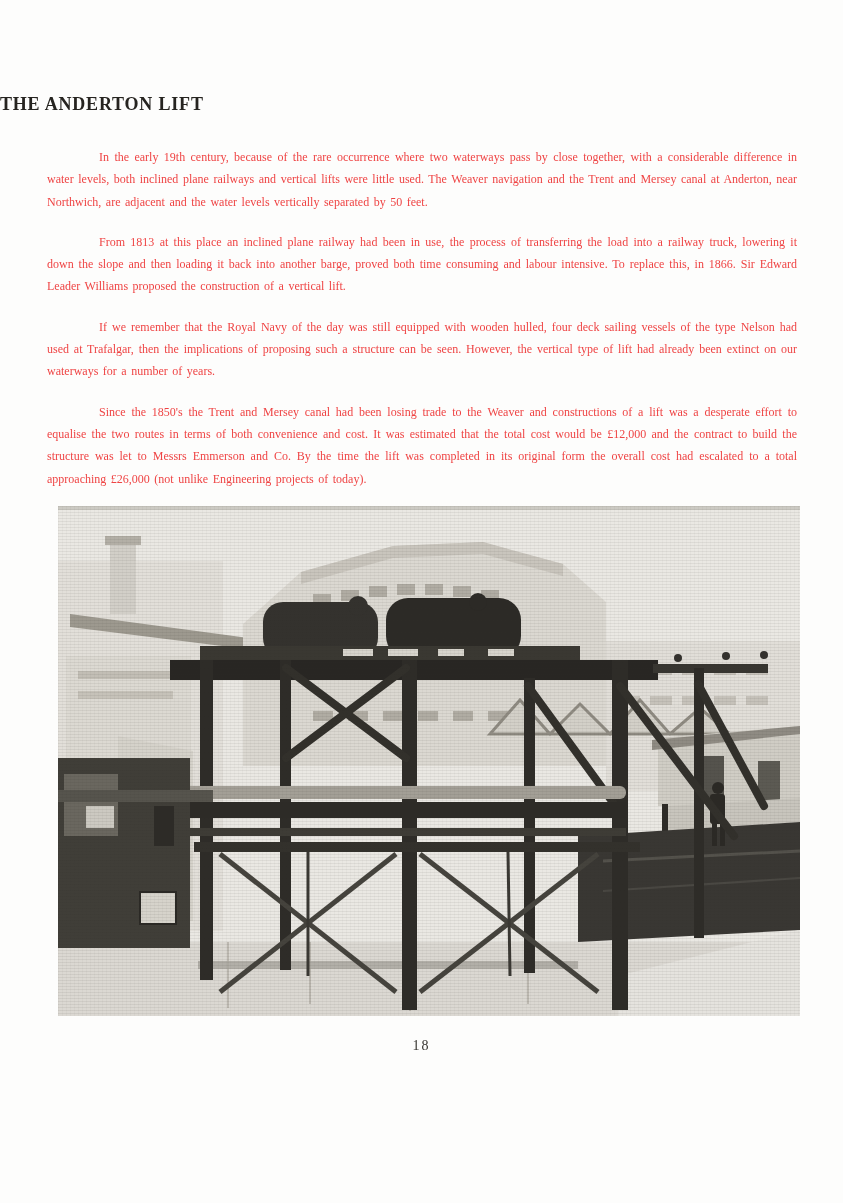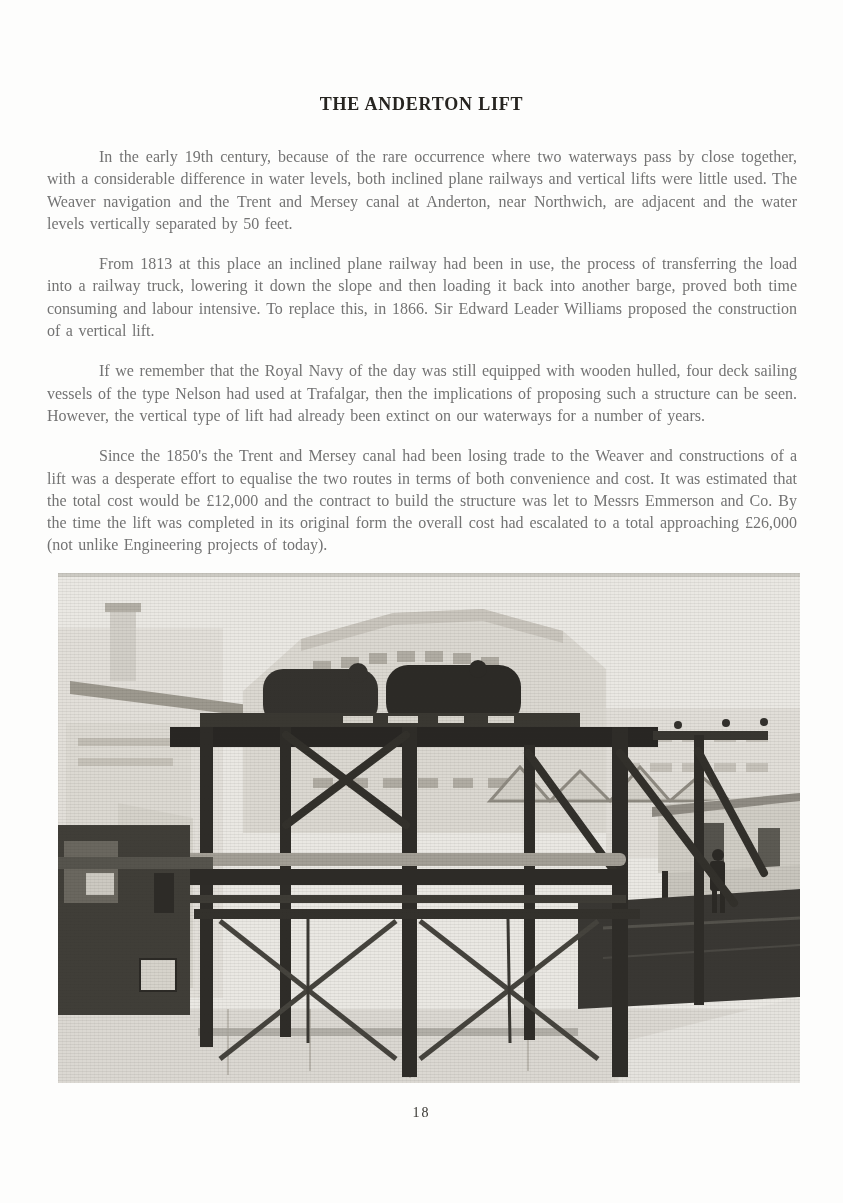--- a/index.html
+++ b/index.html
@@ -8,38 +8,38 @@
     width: 843px;
     height: 1203px;
     background: #fdfdfc;
     font-family: "Liberation Serif", "DejaVu Serif", serif;
     color: #2d2b27;
     overflow: hidden;
   }
   .title {
     margin: 0;
     padding-top: 94px;
-    text-align: center;
+    text-align: left;
     font-size: 18px;
     line-height: 20px;
     font-weight: bold;
     letter-spacing: 0.8px;
     color: #262420;
   }
   .content {
     margin: 0 46px 0 47px; 
   }
   .para {
     margin: 18px 0 0 0;
-    font-size: 16px;
+    font-size: 12px;
     line-height: 22.3px;
     text-align: justify;
     text-indent: 52px;
     word-spacing: 1.5px;
-    color: #737373;
+    color: #ef4444;
   }
   .para.first { margin-top: 32px; }
   .photo-figure {
     margin: 16px 0 0 11px;
     width: 742px;
     height: 510px;
     position: relative;
     overflow: hidden;
     background: #eae8e3;
   }

